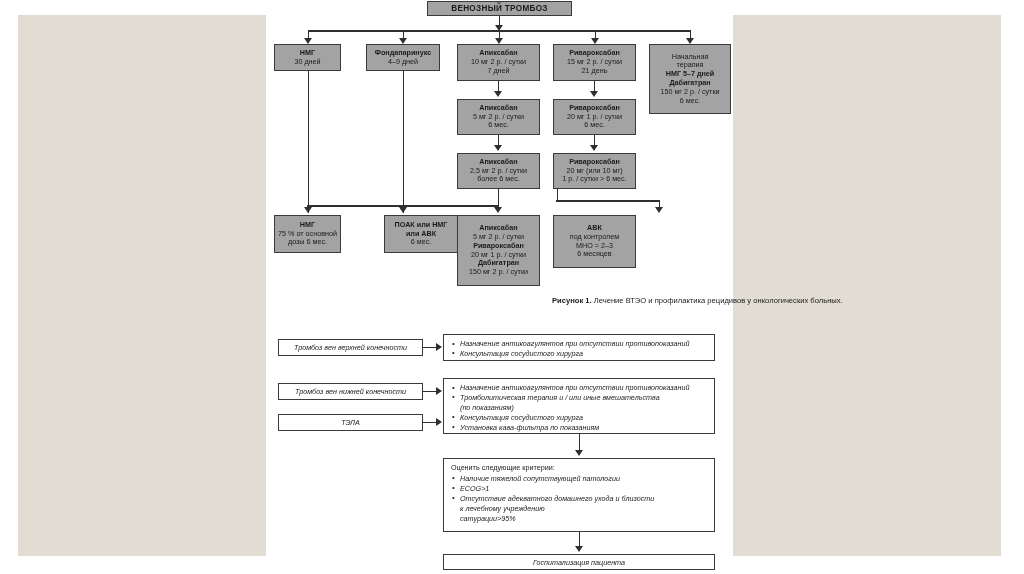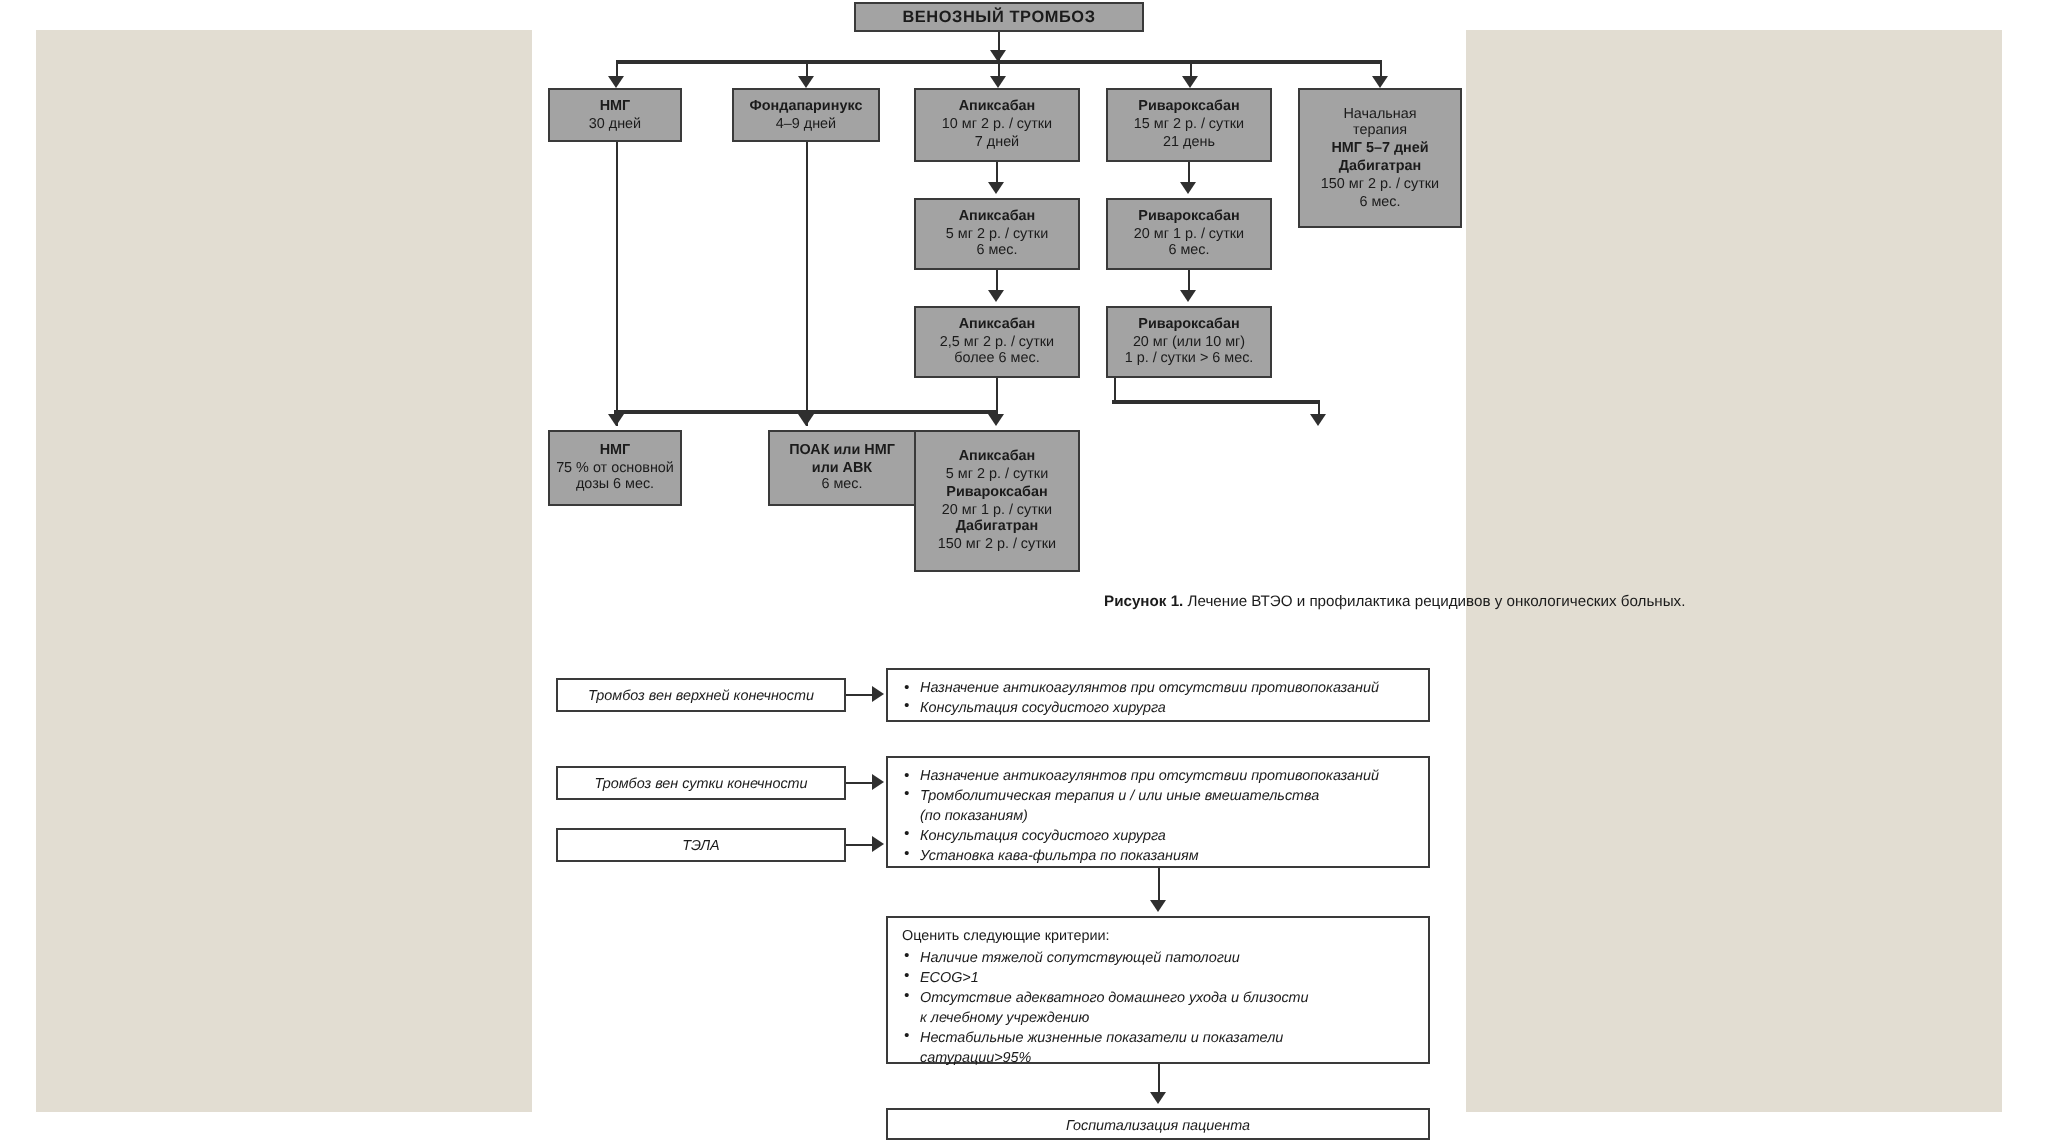--- a/index.html
+++ b/index.html
@@ -234,40 +234,46 @@
         <span class="ln">6 мес.</span>
       </div>
     <div class="box" style="left:191px; top:215px; width:83px; height:71px;">
         <span class="ln b">Апиксабан</span>
         <span class="ln">5 мг 2 р. / сутки</span>
         <span class="ln b">Ривароксабан</span>
         <span class="ln">20 мг 1 р. / сутки</span>
         <span class="ln b">Дабигатран</span>
         <span class="ln">150 мг 2 р. / сутки</span>
       </div>
+    <div class="box" style="left:287px; top:215px; width:83px; height:53px;">
+        <span class="ln b">АВК</span>
+        <span class="ln">под контролем</span>
+        <span class="ln">МНО = 2–3</span>
+        <span class="ln">6 месяцев</span>
+      </div>
 
     <div class="caption">
       <b>Рисунок 1.</b><span> Лечение ВТЭО и профилактика рецидивов у онкологических больных.</span>
     </div>
 
     <div class="lbl-box" style="left:12px; top:339px; width:145px; height:17px;">
       <span>Тромбоз вен верхней конечности</span>
     </div>
     <div class="hline" style="left:157px; top:346.5px; width:14px;"></div>
     <div class="arrow-r" style="left:170px; top:343px;"></div>
 
     <div class="bbox" style="left:177px; top:334px; width:272px; height:27px;">
       <ul>
         <li>Назначение антикоагулянтов при отсутствии противопоказаний</li>
         <li>Консультация сосудистого хирурга</li>
       </ul>
     </div>
 
     <div class="lbl-box" style="left:12px; top:383px; width:145px; height:17px;">
-      <span>Тромбоз вен сутки конечности</span>
+      <span>Тромбоз вен нижней конечности</span>
     </div>
     <div class="hline" style="left:157px; top:390.5px; width:14px;"></div>
     <div class="arrow-r" style="left:170px; top:387px;"></div>
 
     <div class="lbl-box" style="left:12px; top:414px; width:145px; height:17px;">
       <span>ТЭЛА</span>
     </div>
     <div class="hline" style="left:157px; top:421.5px; width:14px;"></div>
     <div class="arrow-r" style="left:170px; top:418px;"></div>
 
@@ -284,21 +290,20 @@
     <div class="vline" style="left:312.5px; top:434px; height:18px;"></div>
     <div class="arrow" style="left:309px; top:450px;"></div>
 
     <div class="bbox" style="left:177px; top:458px; width:272px; height:74px;">
       <div class="hd">Оценить следующие критерии:</div>
       <ul>
         <li>Наличие тяжелой сопутствующей патологии</li>
         <li>ECOG&gt;1</li>
         <li>Отсутствие адекватного домашнего ухода и близости</li>
         <li class="cont">к лечебному учреждению</li>
-        <li>Нестабильные жизненные показатели и показатели</li>
         <li class="cont">сатурации&gt;95%</li>
       </ul>
     </div>
 
     <div class="vline" style="left:312.5px; top:532px; height:16px;"></div>
     <div class="arrow" style="left:309px; top:546px;"></div>
 
     <div class="lbl-box" style="left:177px; top:554px; width:272px; height:16px;">
       <span>Госпитализация пациента</span>
     </div>

